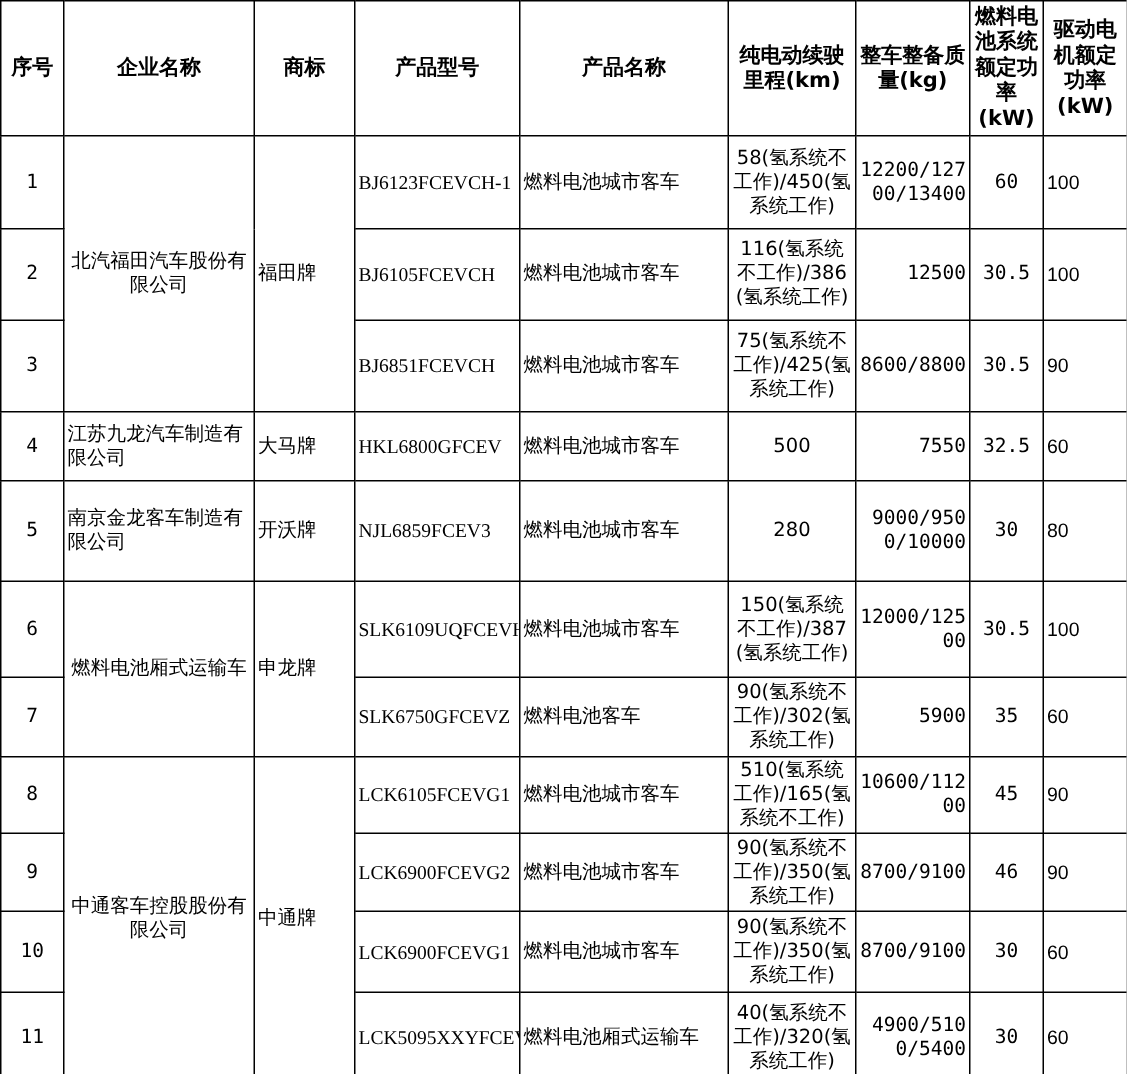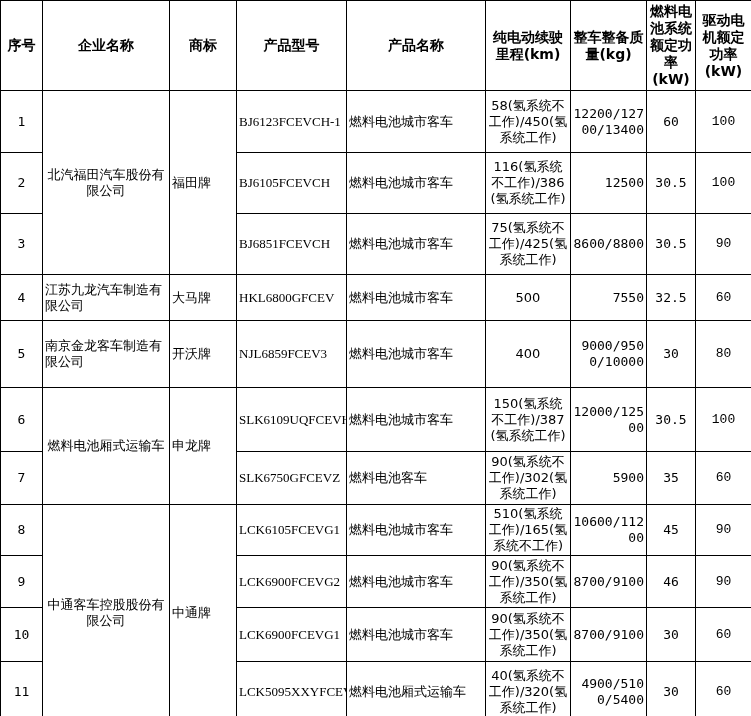--- a/index.html
+++ b/index.html
@@ -47,21 +47,21 @@
   .cell-company.left { text-align: left; }
   .cell-brand  { text-align: left; }
   .cell-model  { text-align: left; padding-left: 3px; white-space: nowrap;
                  font-family: Liberation Serif, serif; font-size: 12px; }
   .cell-name   { text-align: left; padding-left: 2px; white-space: nowrap; }
   .cell-range  { text-align: center; padding-right: 4px; word-break: break-all;
                  font-size: 12px; line-height: 15px; }
   .cell-weight { text-align: right; padding-right: 4px; word-break: break-all;
                  font-family: "DejaVu Sans Mono", monospace; font-size: 12px; }
   .cell-fc     { text-align: center; font-family: "DejaVu Sans Mono", monospace; }
-  .cell-motor  { text-align: center; padding-right: 6px; font-family: Liberation Mono, monospace; }
+  .cell-motor  { text-align: left; padding-right: 6px; font-family: Liberation Sans, sans-serif; }
 </style>
 </head>
 <body>
 
 <div class="sheet">
   <table class="spec">
     <colgroup>
       <col style="width:42px">
       <col style="width:127px">
       <col style="width:67px">
@@ -125,21 +125,21 @@
           <td class="cell-weight">7550</td>
           <td class="cell-fc">32.5</td>
           <td class="cell-motor">60</td>
         </tr>
         <tr>
           <td class="cell-seq">5</td>
           <td class="cell-company left" rowspan="1">南京金龙客车制造有限公司</td>
           <td class="cell-brand" rowspan="1">开沃牌</td>
           <td class="cell-model">NJL6859FCEV3</td>
           <td class="cell-name">燃料电池城市客车</td>
-          <td class="cell-range">400</td>
+          <td class="cell-range">280</td>
           <td class="cell-weight">9000/9500/10000</td>
           <td class="cell-fc">30</td>
           <td class="cell-motor">80</td>
         </tr>
         <tr>
           <td class="cell-seq">6</td>
           <td class="cell-company" rowspan="2">燃料电池厢式运输车</td>
           <td class="cell-brand" rowspan="2">申龙牌</td>
           <td class="cell-model">SLK6109UQFCEVH</td>
           <td class="cell-name">燃料电池城市客车</td>

